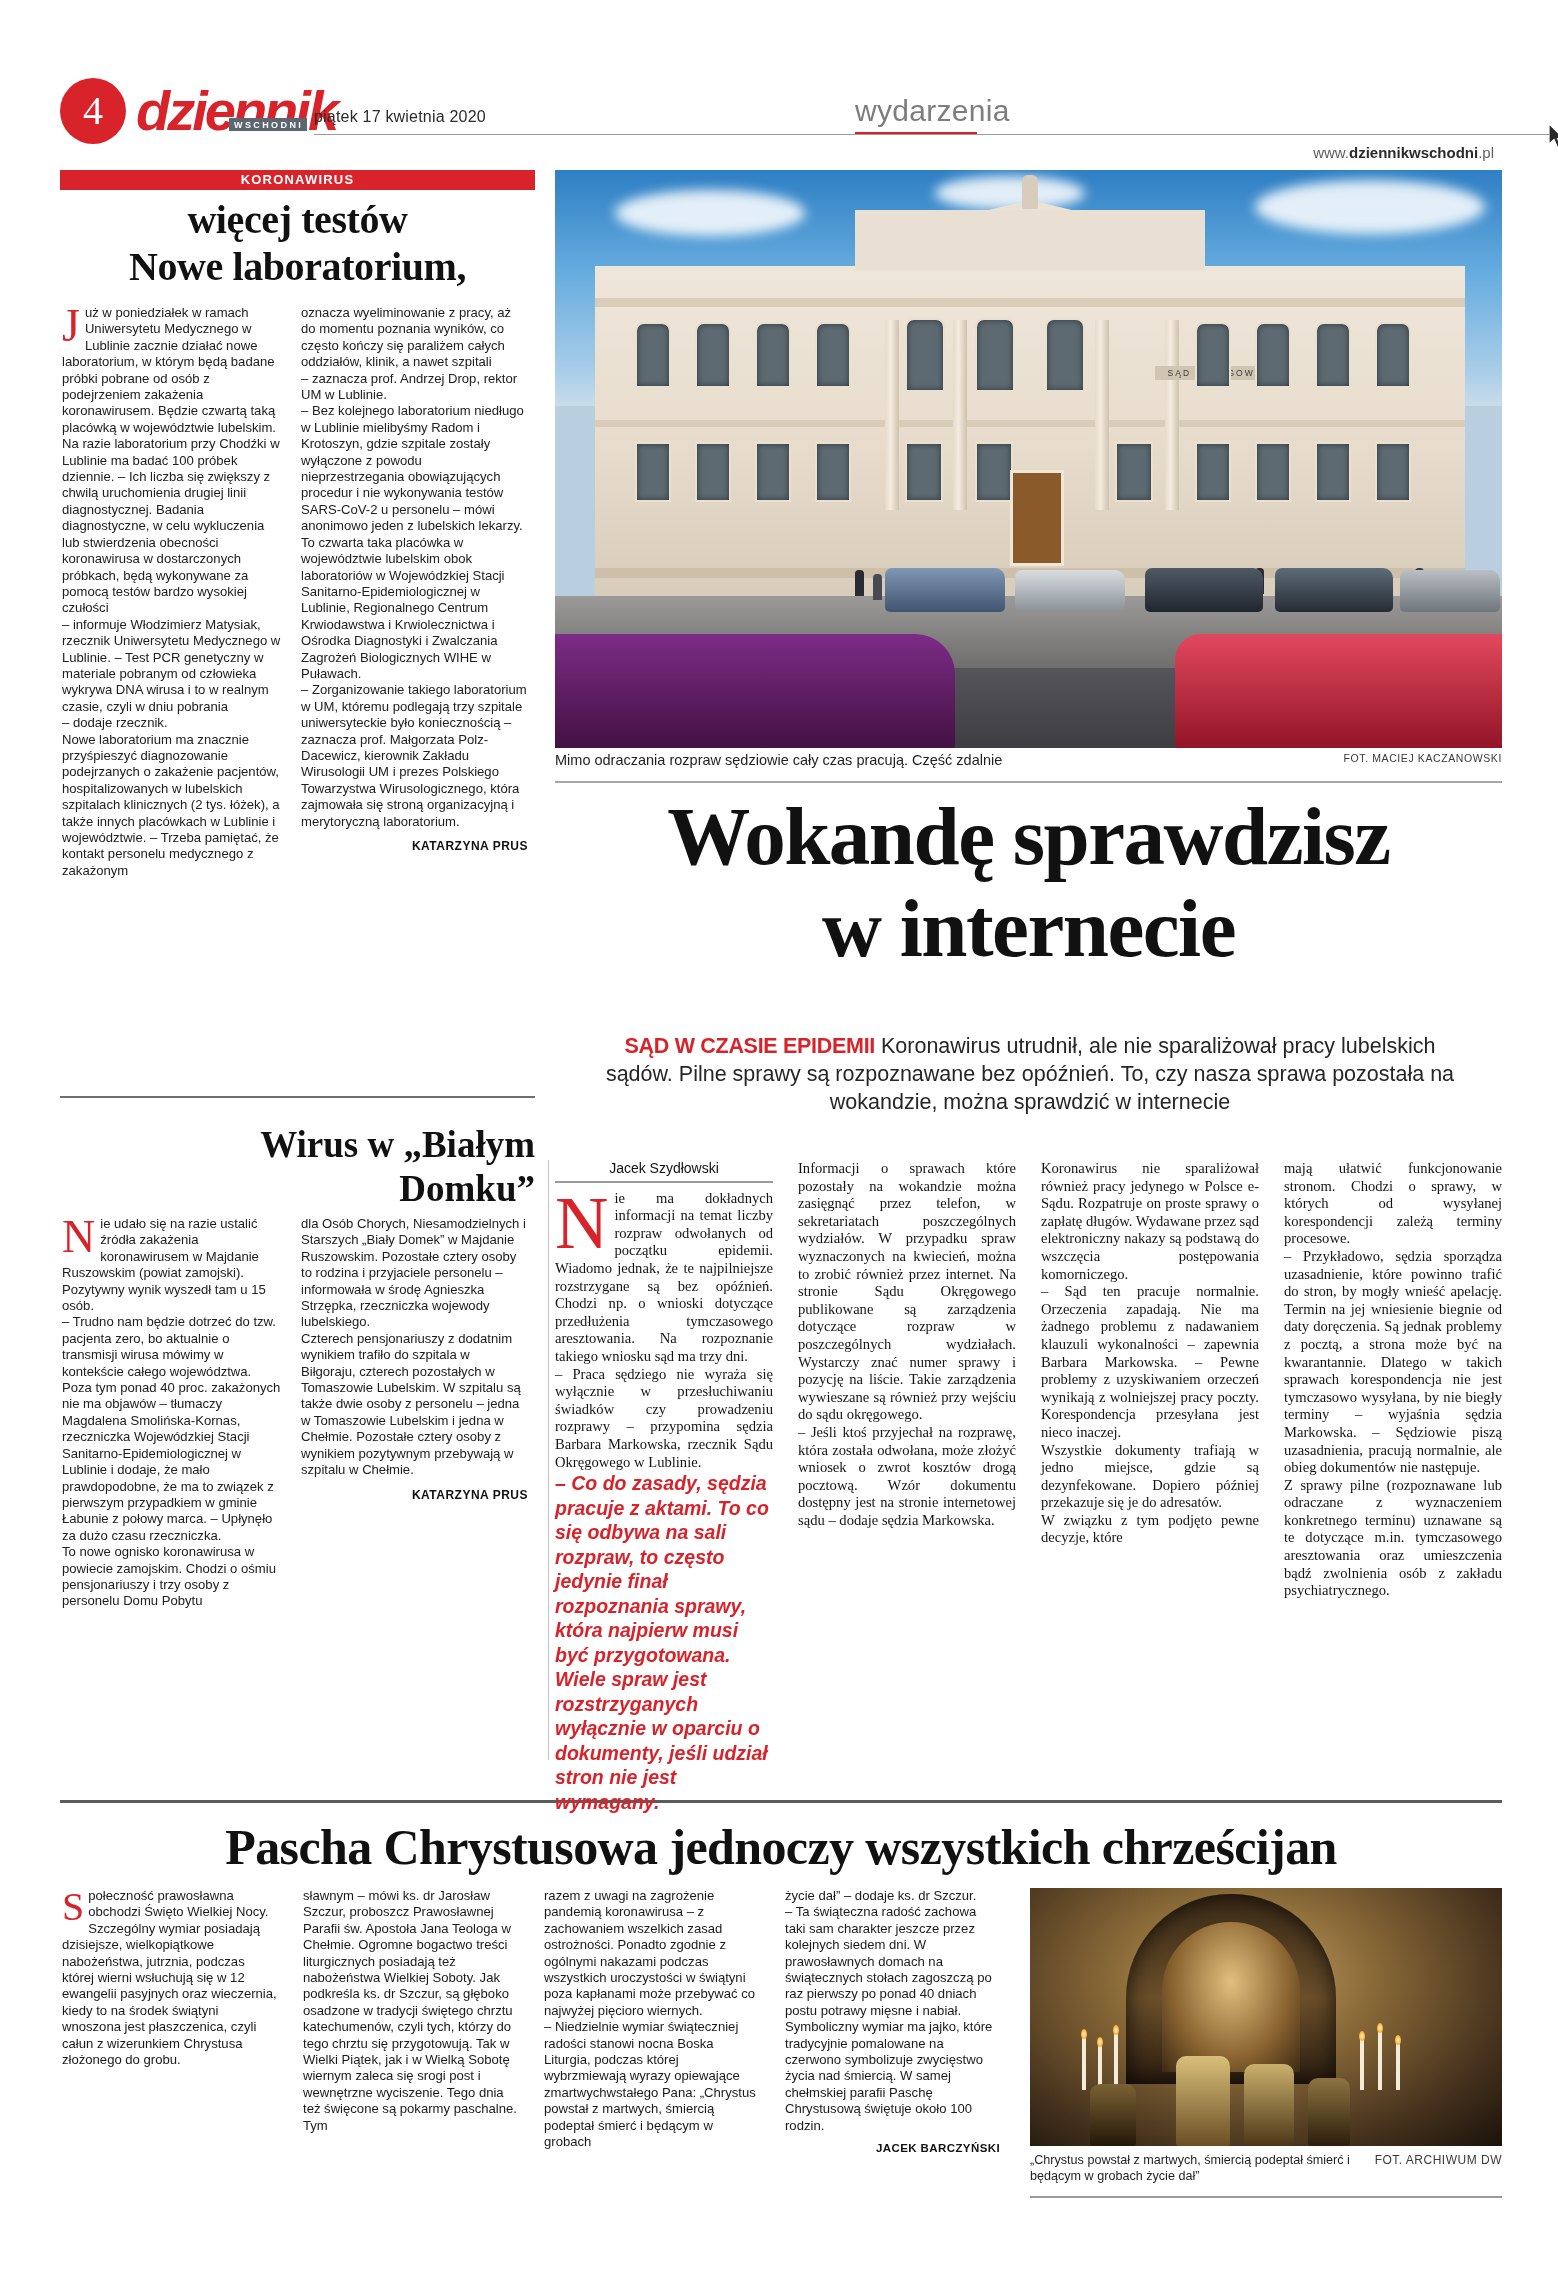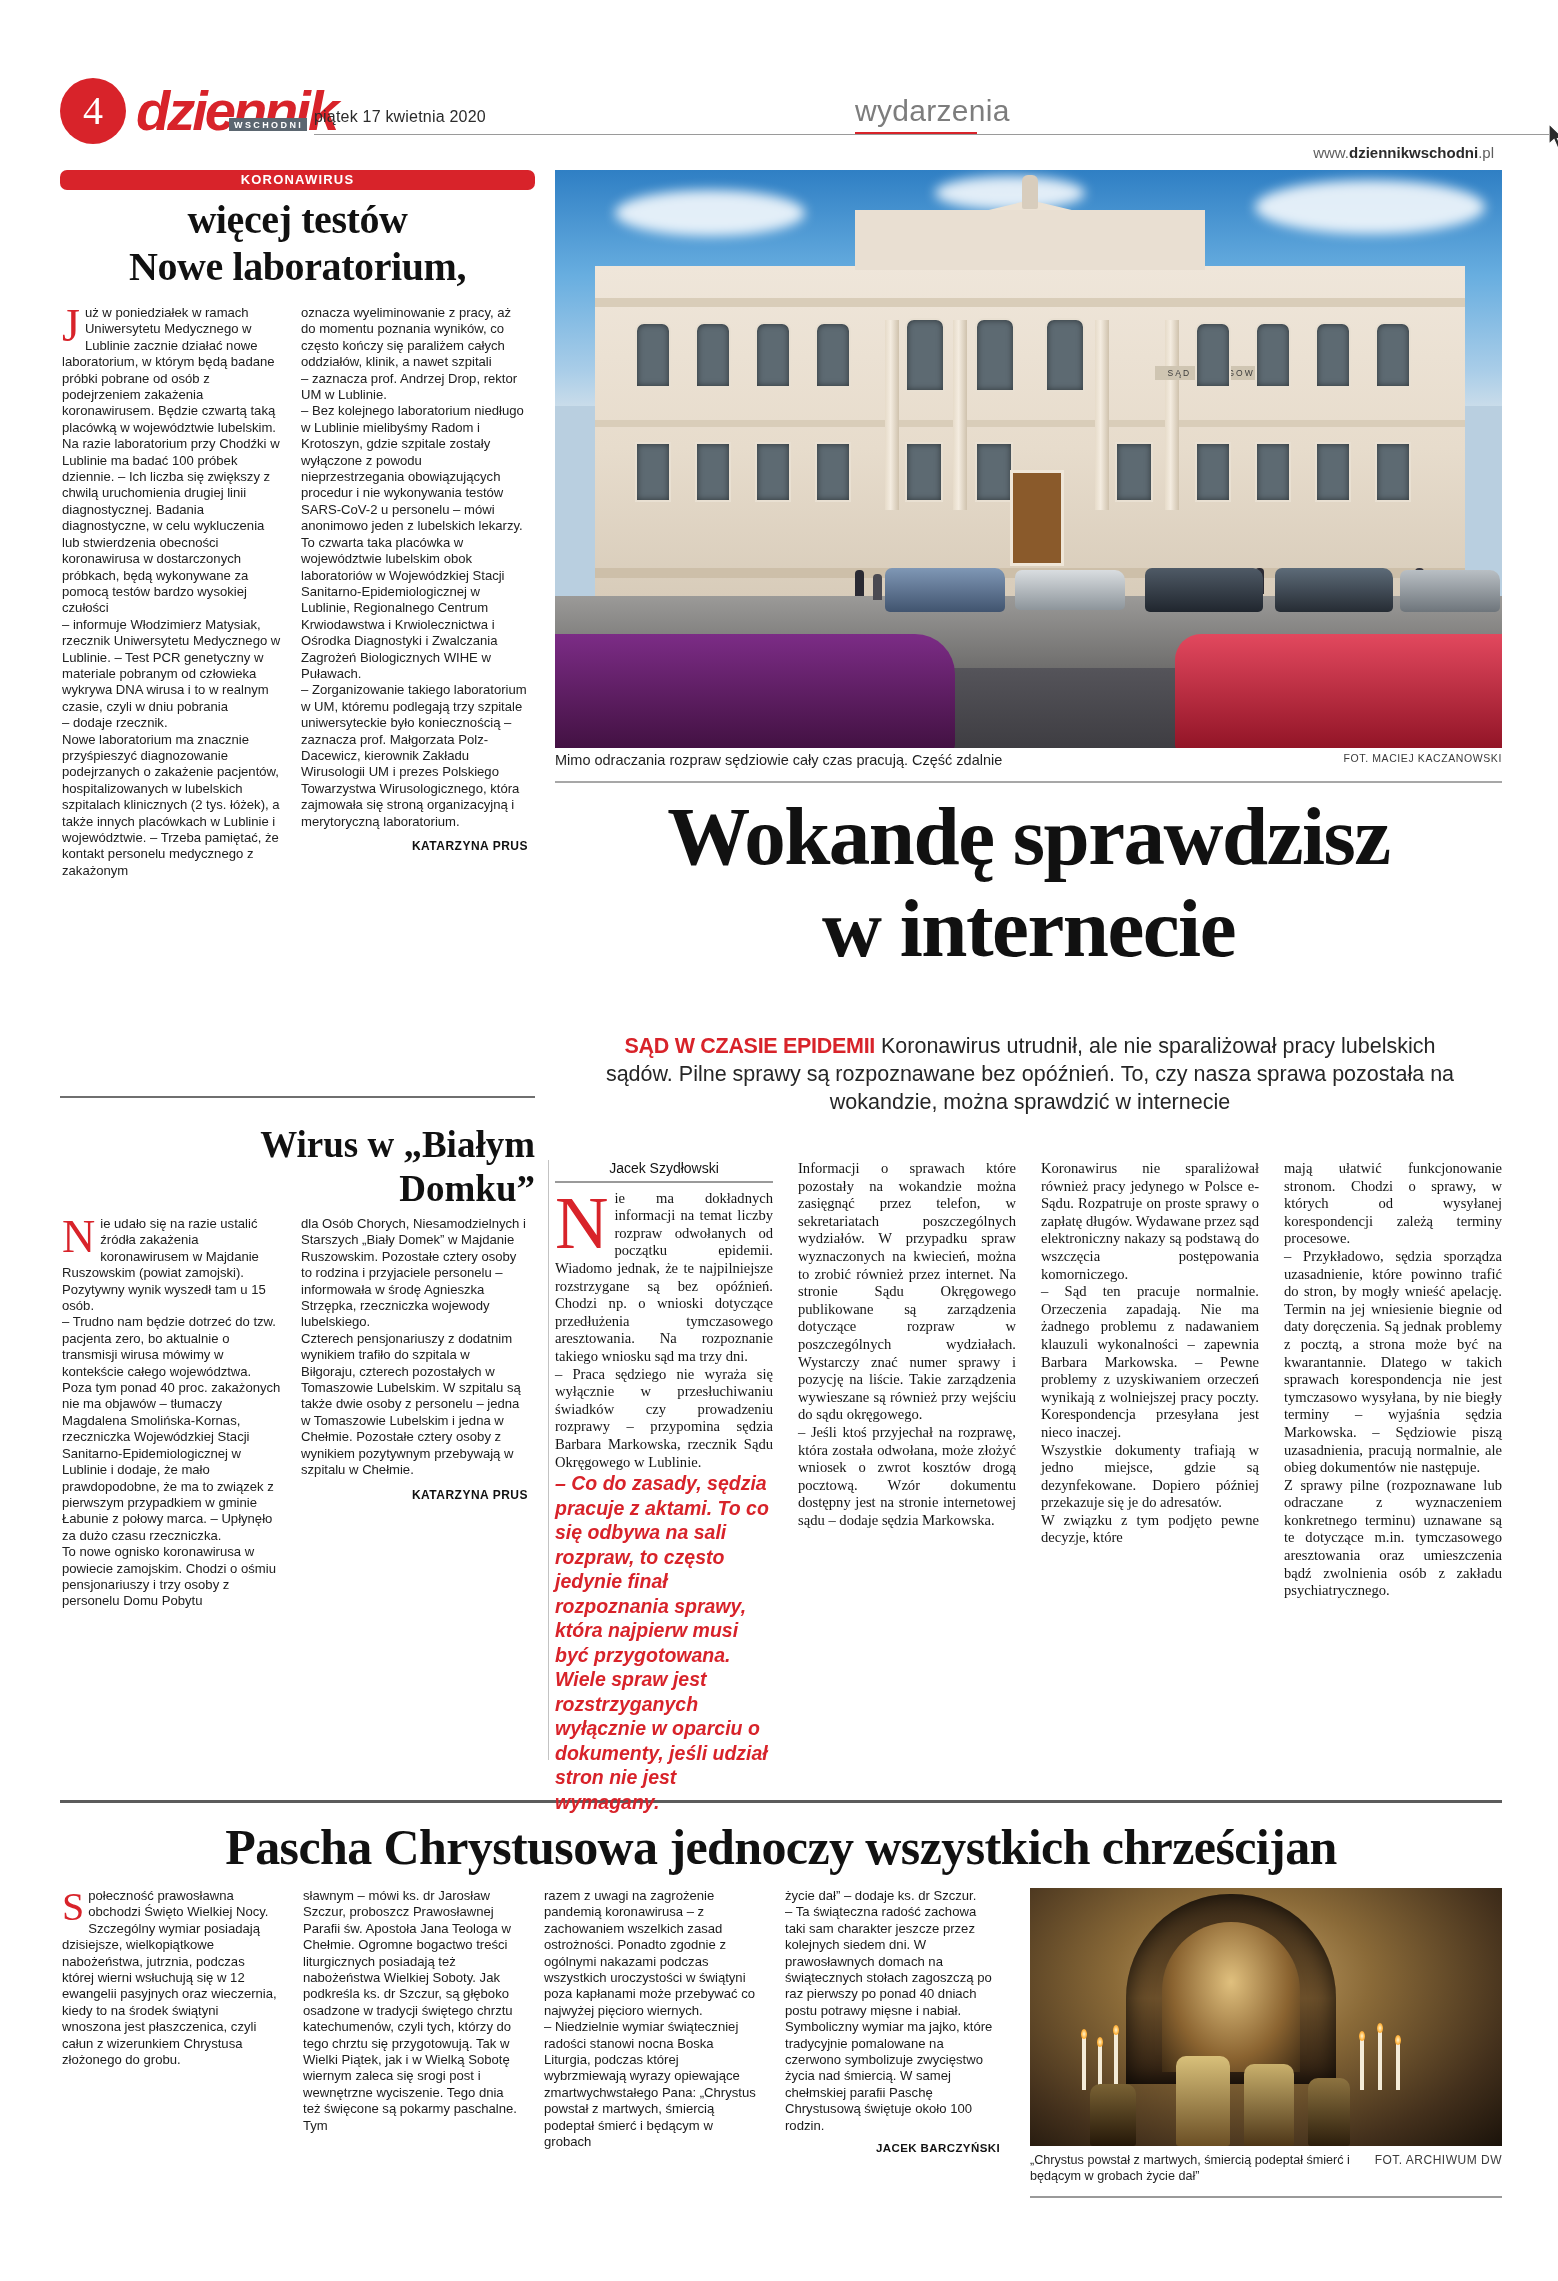--- a/index.html
+++ b/index.html
@@ -18,21 +18,21 @@
   .issue-date{position:absolute;left:254px;top:30px;font-size:16px;color:#2b2b2b;letter-spacing:.2px;}
   .issue-rule{position:absolute;left:254px;top:56px;width:1244px;height:1px;background:#9a9a9a;}
   .section-word{position:absolute;left:795px;top:16px;font-size:30px;color:#7d7d7d;font-weight:300;letter-spacing:.3px;}
   .section-underline{position:absolute;left:795px;top:54px;width:122px;height:2px;background:#d8232a;}
   .site-url{position:absolute;right:4px;top:30px;font-size:15px;color:#5e5e5e;margin-top:36px;}
   .site-url b{color:#2b2b2b;}
   .cursor{position:absolute;left:1489px;top:46px;width:0;height:0;}
   .cursor svg{display:block;}
 
   
-  .kor-bar{position:absolute;left:60px;top:170px;width:475px;height:20px;background:#d8232a;border-radius:7px;}
+  .kor-bar{position:absolute;left:60px;top:170px;width:475px;height:20px;background:#d8232a;}
   .kor-bar span{display:block;text-align:center;color:#fff;font-size:13px;font-weight:bold;letter-spacing:1.2px;line-height:20px;}
 
   
   .a1-head{position:absolute;left:60px;top:196px;width:475px;text-align:center;
     font-family:"Liberation Serif",serif;font-weight:bold;font-size:40px;line-height:47px;color:#111;letter-spacing:-.4px;}
   .a1-cols{position:absolute;left:62px;top:305px;width:473px;height:745px;}
   .col{float:left;font-size:13.1px;line-height:16.4px;color:#202020;text-align:left;}
   .c-a{width:222px;margin-right:17px;}
   .c-b{width:227px;}
   .dropcap-red{float:left;font-family:"Liberation Serif",serif;font-size:46px;line-height:38px;color:#d8232a;

